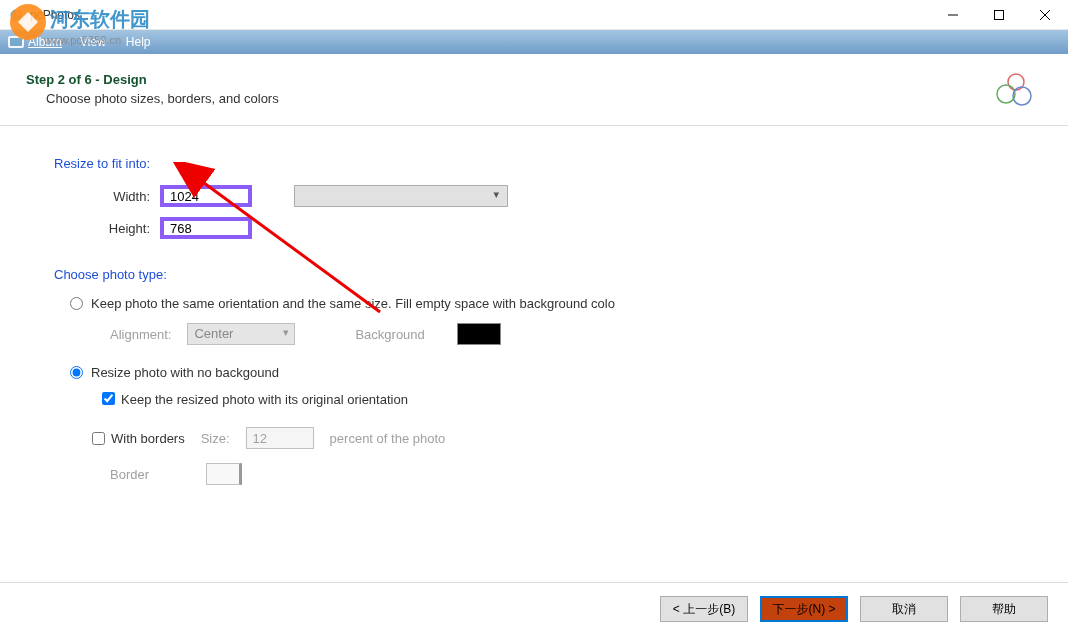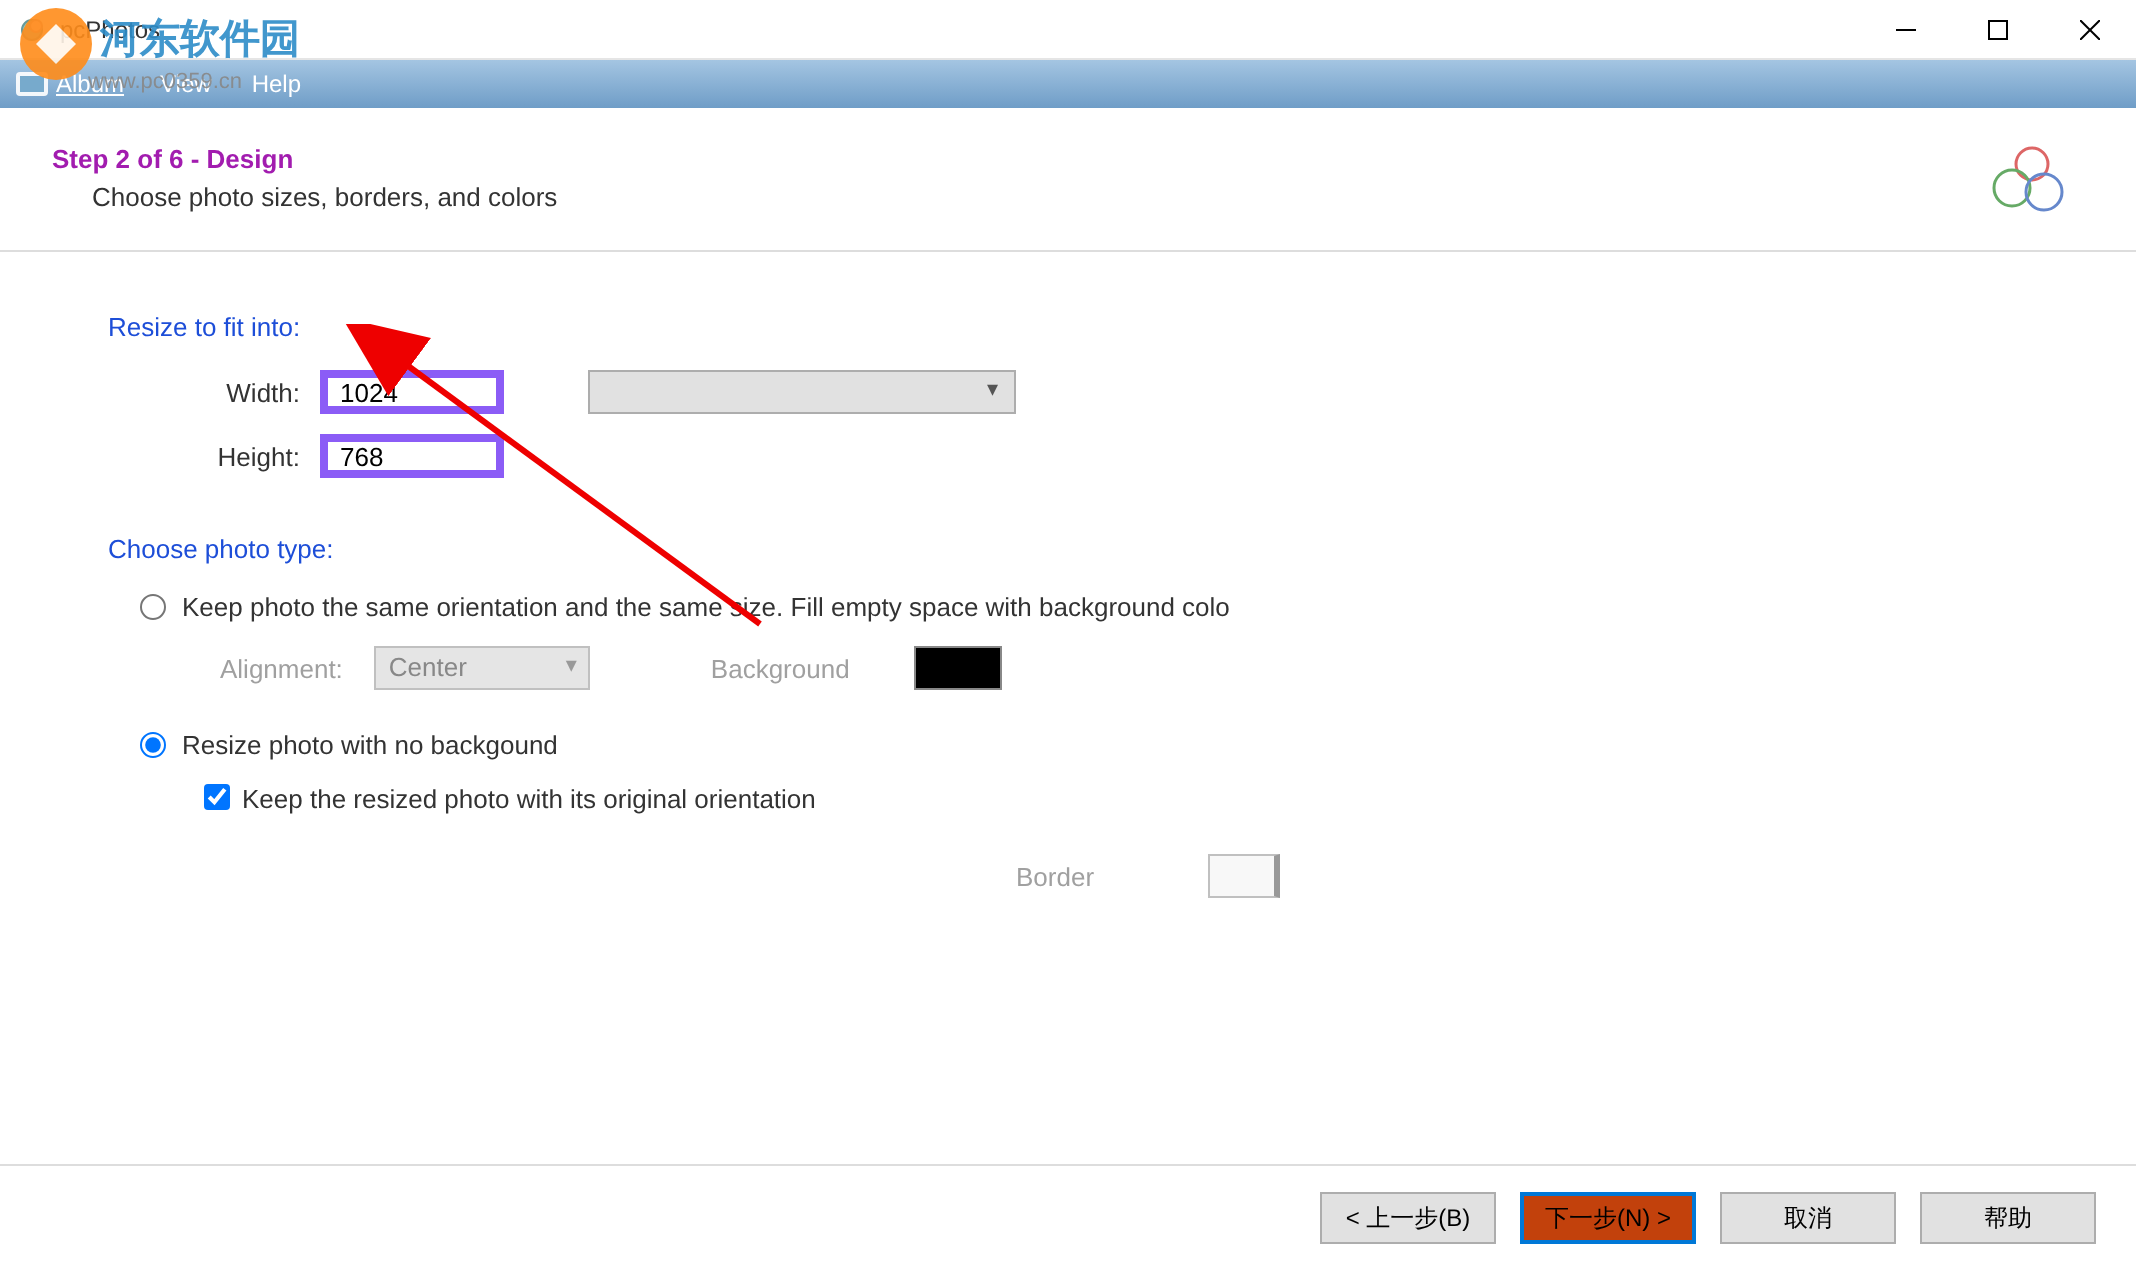--- a/index.html
+++ b/index.html
@@ -92,21 +92,21 @@
     }
     .wizard-header {
       padding: 18px 30px 14px 26px;
       display: flex;
       justify-content: space-between;
       border-bottom: 1px solid #ddd;
     }
     .wizard-header-left { }
     .step-title {
       font-weight: bold;
-      color: #a21caf;
+      color: #14532d;
       font-size: 13px;
     }
     .step-subtitle {
       margin-top: 4px;
       margin-left: 20px;
       font-size: 13px;
       color: #333;
     }
     .header-logo {
       margin-right: 4px;
@@ -234,21 +234,20 @@
       background: #f5f5f5;
       color: #a0a0a0;
       padding: 2px 6px;
       font-size: 13px;
       margin-right: 16px;
     }
     .border-color-row {
       display: flex;
       align-items: center;
       margin-left: 80px;
-      justify-content: center;
     }
     .border-color-swatch {
       width: 36px;
       height: 22px;
       background: #f8f8f8;
       border: 1px solid #c0c0c0;
       border-right: 3px solid #999;
     }
     
     .red-arrow {
@@ -393,20 +392,27 @@
     <div class="radio-row">
       <input type="radio" name="ptype" checked="" style="">
       <span>Resize photo with no backgound</span>
     </div>
 
     <div class="checkbox-row">
       <input type="checkbox" checked="" style="">
       <span>Keep the resized photo with its original orientation</span>
     </div>
 
+    <div class="borders-row">
+      <input type="checkbox" style="">
+      <span class="borders-label">With borders</span>
+      <span class="disabled-label">Size:</span>
+      <input class="disabled-input" disabled="" value="12" style="">
+      <span class="disabled-label">percent of the photo</span>
+    </div>
 
     <div class="border-color-row">
       <span class="disabled-label" style="width:80px;">Border</span>
       <div class="border-color-swatch"></div>
     </div>
 
   </div>
 
   <div class="wizard-footer">
     <button class="wiz-btn">&lt; 上一步(B)</button>

